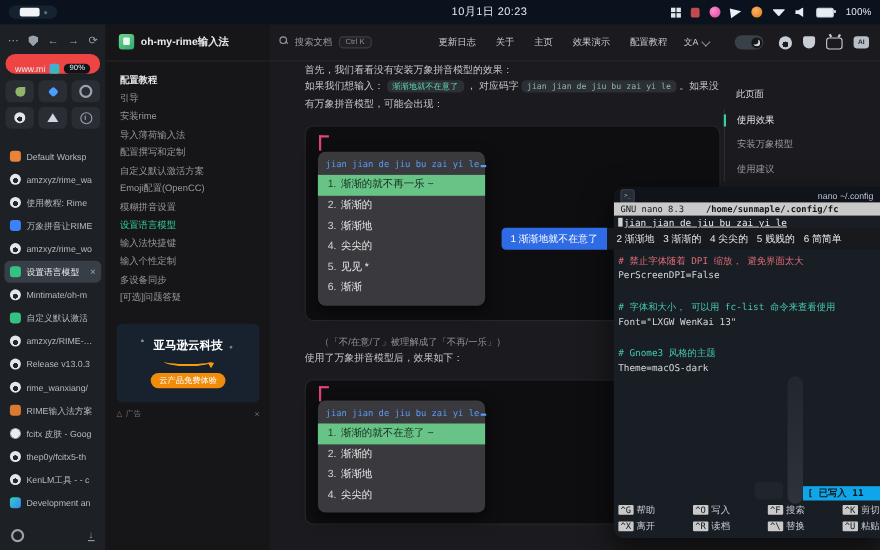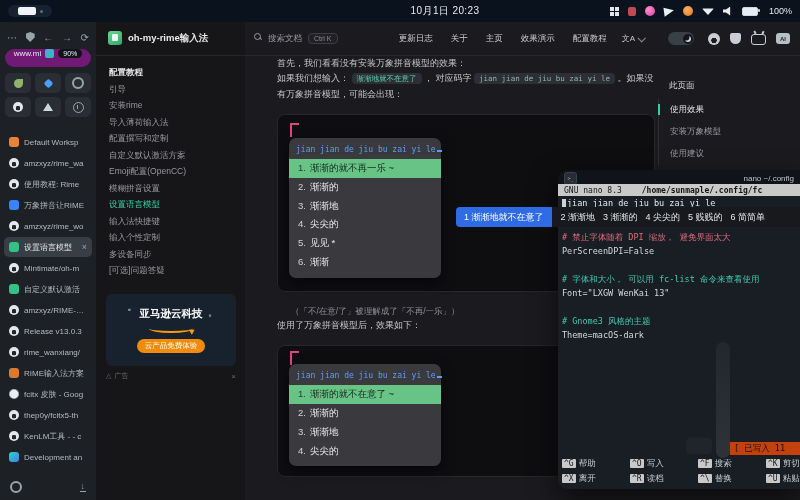--- a/index.html
+++ b/index.html
@@ -26,22 +26,22 @@
   .ti-vol{width:10px;height:9px;background:#e6edf3;clip-path:polygon(0 32%,30% 32%,72% 0,72% 100%,30% 68%,0 68%);}
   .ti-batt{position:relative;width:14px;height:7px;border:1px solid #cfd7de;border-radius:2px;background:#e6edf3;}
   .ti-batt::after{content:"";position:absolute;right:-3px;top:1.5px;width:2px;height:3px;background:#cfd7de;border-radius:1px;}
   .batt-label{font-size:9px;margin-left:2px;}
   
   #browser{position:absolute;left:0;top:22px;width:800px;height:478px;background:#1d2024;z-index:1;}
   #strip{position:absolute;left:0;top:0;width:96px;height:478px;background:#1d2024;}
   .strip-toolbar{position:absolute;left:7px;right:7px;top:7px;height:16px;display:flex;align-items:center;
                  justify-content:space-between;color:#9aa3ac;font-size:10px;}
   .shield{width:9px;height:10px;background:#9aa3ac;clip-path:polygon(50% 0,100% 18%,100% 55%,50% 100%,0 55%,0 18%);}
-  .urlbar{position:absolute;left:5px;top:27px;width:86px;height:18px;background:#701a75;border-radius:12px;
-          display:flex;align-items:flex-start;justify-content:center;gap:4px;font-size:8px;color:#e4e8ec;}
+  .urlbar{position:absolute;left:5px;top:27px;width:86px;height:18px;background:#ef4444;border-radius:12px;
+          display:flex;align-items:flex-end;justify-content:center;gap:4px;font-size:8px;color:#e4e8ec;}
   .fav{width:9px;height:9px;border-radius:2px;background:linear-gradient(135deg,#4aa7e8,#2fc0a5);}
   .zoombadge{background:#101318;border-radius:8px;padding:1px 5px;font-size:7px;color:#e8ebee;}
   .extgrid{position:absolute;left:5px;top:51px;width:86px;display:grid;grid-template-columns:repeat(3,1fr);gap:4px;}
   .extbtn{height:20px;background:#2a2e34;border-radius:5px;display:flex;align-items:center;justify-content:center;}
   .xi-leaf{width:9px;height:9px;background:#8fb56a;border-radius:50% 0 50% 50%;}
   .xi-spark{width:7px;height:7px;background:#4a9eff;transform:rotate(45deg);border-radius:2px;}
   .xi-gear{width:8px;height:8px;border:2px solid #9aa3ac;border-radius:50%;}
   .xi-gh{width:10px;height:10px;border-radius:50%;background:radial-gradient(circle at 50% 62%,#23262b 0 2.2px,#e3e7ec 2.4px);}
   .xi-tri{width:0;height:0;border-left:5px solid transparent;border-right:5px solid transparent;border-bottom:8px solid #cfd6dd;}
   .xi-info{position:relative;width:9px;height:9px;border:1.5px solid #9aa3ac;border-radius:50%;}
@@ -157,22 +157,22 @@
   .nano-path{margin-left:20px;font-weight:bold;}
   .preedit-line{position:absolute;left:4px;top:28px;font-size:8.5px;color:#e8e8e8;text-decoration:underline;white-space:nowrap;}
   .preedit-line::before{content:"";display:inline-block;width:4px;height:8px;background:#cfd3d6;margin-right:1px;vertical-align:-1px;}
   #tlines{position:absolute;left:4px;right:0;top:62px;}
   .tline{height:14px;font-size:8.5px;white-space:nowrap;color:#d6d8da;}
   .tline.red{color:#e06c75;}
   .tline.teal{color:#45c8b0;}
   .watermark{position:absolute;left:158px;top:0;width:14px;height:116px;border-radius:7px;
              background:linear-gradient(rgba(185,195,205,.06),rgba(185,195,205,.13));top:172px;}
   .watermark2{position:absolute;left:128px;top:268px;width:26px;height:16px;border-radius:4px;background:rgba(185,195,205,.05);}
-  .t-status{position:absolute;left:172px;right:0;top:272px;height:13px;background:#c2410c;color:#141414;
-            font-size:8.5px;display:flex;align-items:center;padding:0 4px;white-space:nowrap;}
+  .t-status{position:absolute;left:172px;right:0;top:272px;height:13px;background:#0ea5e9;color:#141414;
+            font-size:8.5px;display:flex;align-items:center;padding:0 4px;white-space:nowrap;font-weight:bold;}
   #tshort{position:absolute;left:4px;right:0;bottom:4px;display:grid;grid-template-columns:68px 68px 68px 68px;
           grid-auto-rows:13px;gap:2px 0;overflow:hidden;}
   .sc{display:flex;align-items:center;gap:3px;white-space:nowrap;}
   .sc .key{background:#c9c9c9;color:#14171c;font-size:8px;padding:0 2px;border-radius:1px;}
   .sc .slabel{color:#c9cdd2;font-size:8.5px;}
   
   #fcitx-bar{position:absolute;left:456px;top:207px;right:0;height:20px;display:flex;z-index:30;}
   .fc-sel{background:#2e6be5;color:#fff;font-size:9px;display:flex;align-items:center;padding:0 8px;
           border-radius:4px 0 0 4px;white-space:nowrap;font-family:"Liberation Sans",sans-serif;}
   #fc-rest{background:#17191d;color:#e3e6ea;font-size:9px;display:flex;align-items:center;gap:8px;

